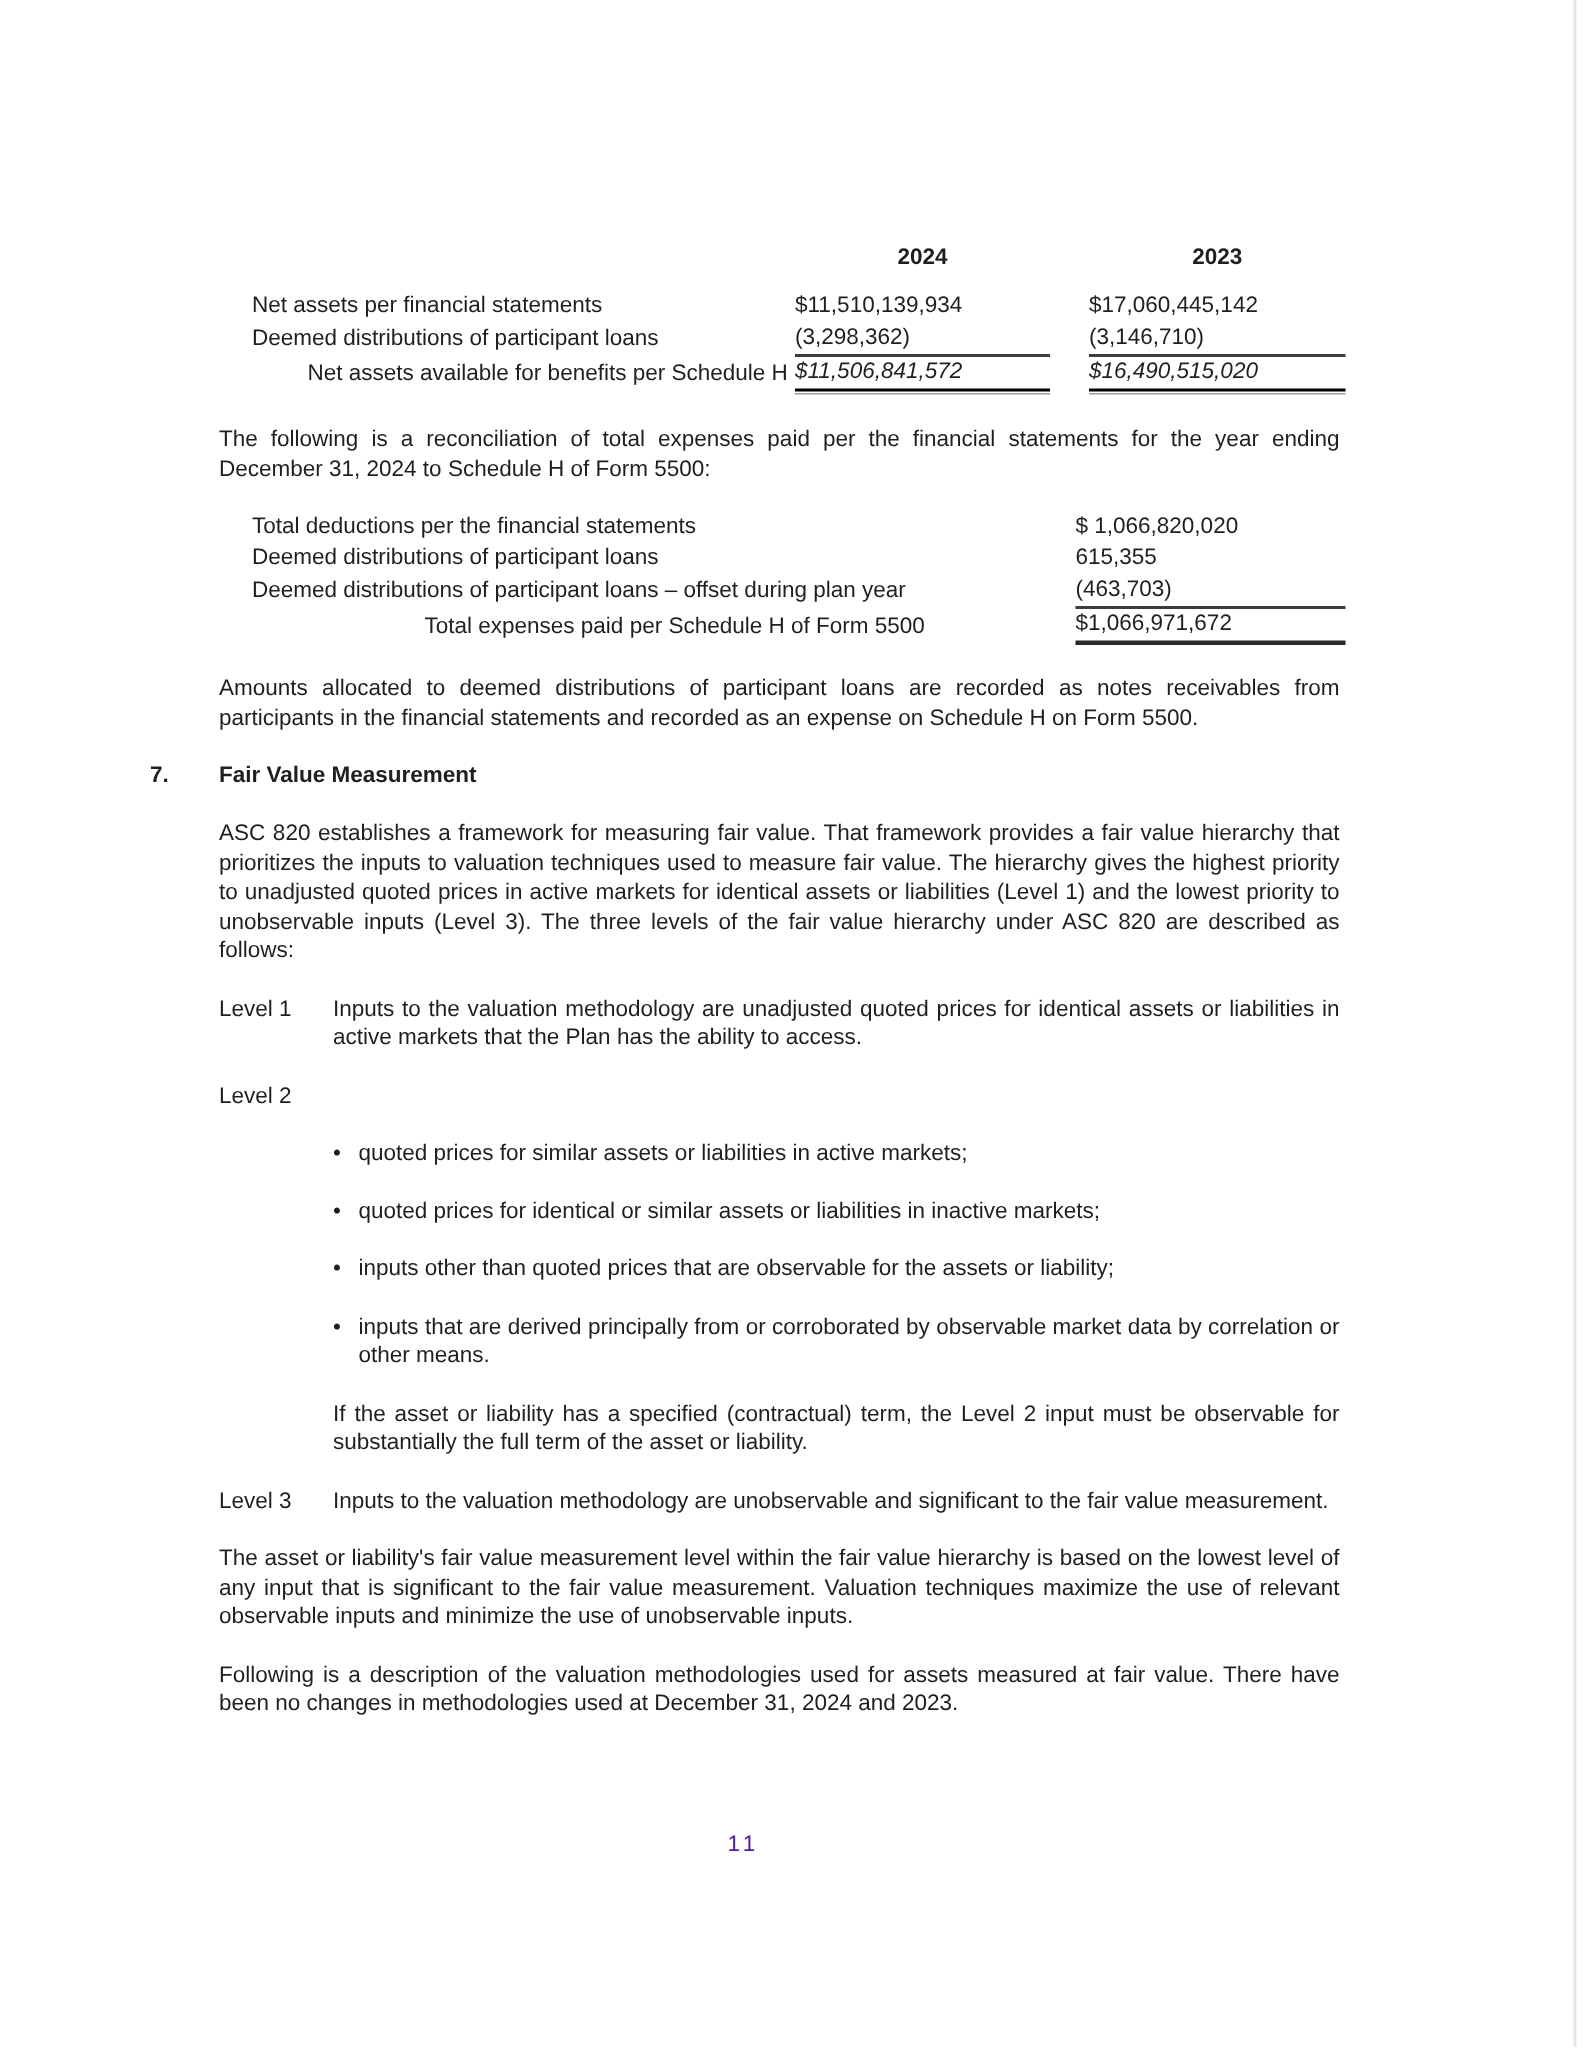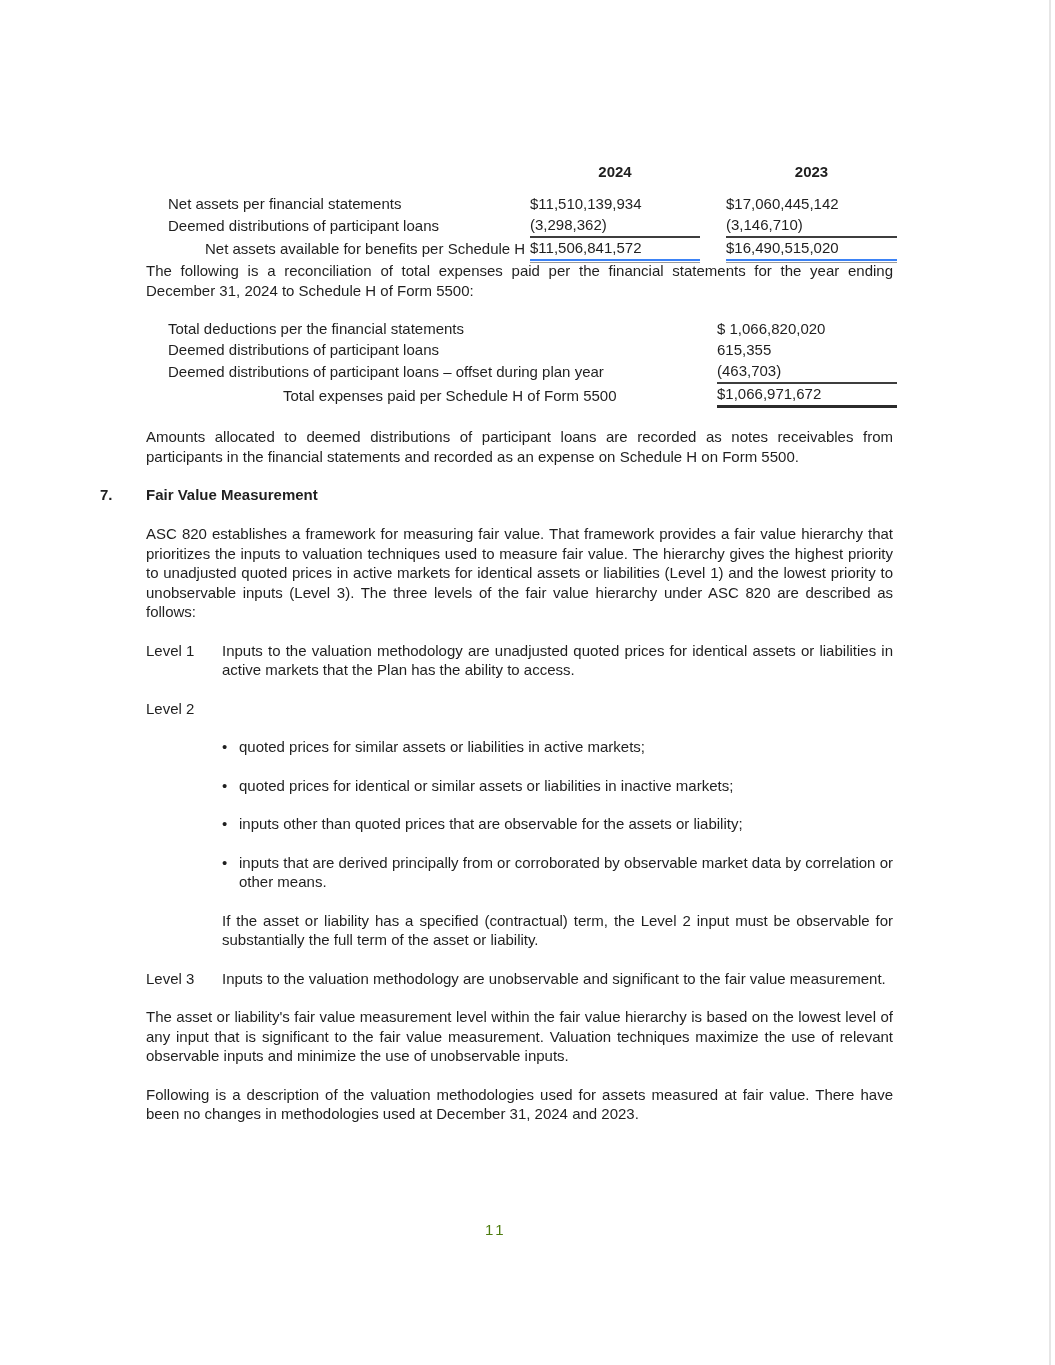--- a/index.html
+++ b/index.html
@@ -10,45 +10,45 @@
   }
   .scan-edge { position:absolute; right:4px; top:0; bottom:0; width:2px; background:#e6e6e6; }
   .content { position:absolute; left:100px; top:162px; width:797px; }
 
   
   .fin-table { border-collapse:collapse; table-layout:fixed; margin-left:68px; width:729px; }
   .fin-table td, .fin-table th {
     padding:2px 0 3px; vertical-align:bottom; line-height:16px; font-weight:normal;
     overflow:visible;
   }
-  .t1 { }
+  .t1 { margin-bottom:22px; }
   .t2 { margin-bottom:19px; }
   th.col-hdr { font-weight:bold; text-align:center; padding-bottom:14px; }
   td.lbl { white-space:nowrap; text-align:left; }
   td.amt { text-align:left; white-space:nowrap; }
   .indent-sm { padding-left:37px !important; }
   .indent-lg { padding-left:115px !important; }
   .rule { border-bottom:2px solid #3d3d3d; }
-  .dblrule { border-bottom:2px solid #3b82f6; position:relative; }
+  .dblrule { border-bottom:2px solid #000000; position:relative;font-style:italic; }
   .dblrule::after { content:""; position:absolute; left:0; right:0; bottom:-4px; height:1px; background:#9a9a9a; }
   .heavyrule { border-bottom:3px solid #2b2b2b;margin-top:48px; }
 
   
   .para { margin:0 0 19px 46px; width:747px; text-align:justify; line-height:19.5px; }
   .heading { display:flex; margin:0 0 20px 0; font-weight:bold; line-height:19px; }
   .hnum { width:46px; flex:none; }
   .level-row { display:flex; margin:16px 0 19px 46px; width:747px; }
   .level-label { width:76px; flex:none; line-height:19.5px; }
   .level-text { flex:1; text-align:justify; line-height:19.5px; }
   .bullet-list { margin-left:122px; width:671px; }
   .bullet-row { display:flex; margin-bottom:19px; }
   .bullet-dot { width:17px; flex:none; line-height:19.5px; }
   .bullet-text { flex:1; text-align:justify; line-height:19.5px; }
   .note-para { margin-left:122px; width:671px; }
-  .page-number { position:absolute; left:485px; top:1221px; font-size:15px; letter-spacing:3px; color:#4d7c0f; }
+  .page-number { position:absolute; left:485px; top:1221px; font-size:15px; letter-spacing:3px; color:#4c1d95; }
 </style>
 </head>
 <body>
 
 <div class="page">
   <div class="scan-edge"></div>
 
   <div class="content">
 
     <table class="fin-table t1">

